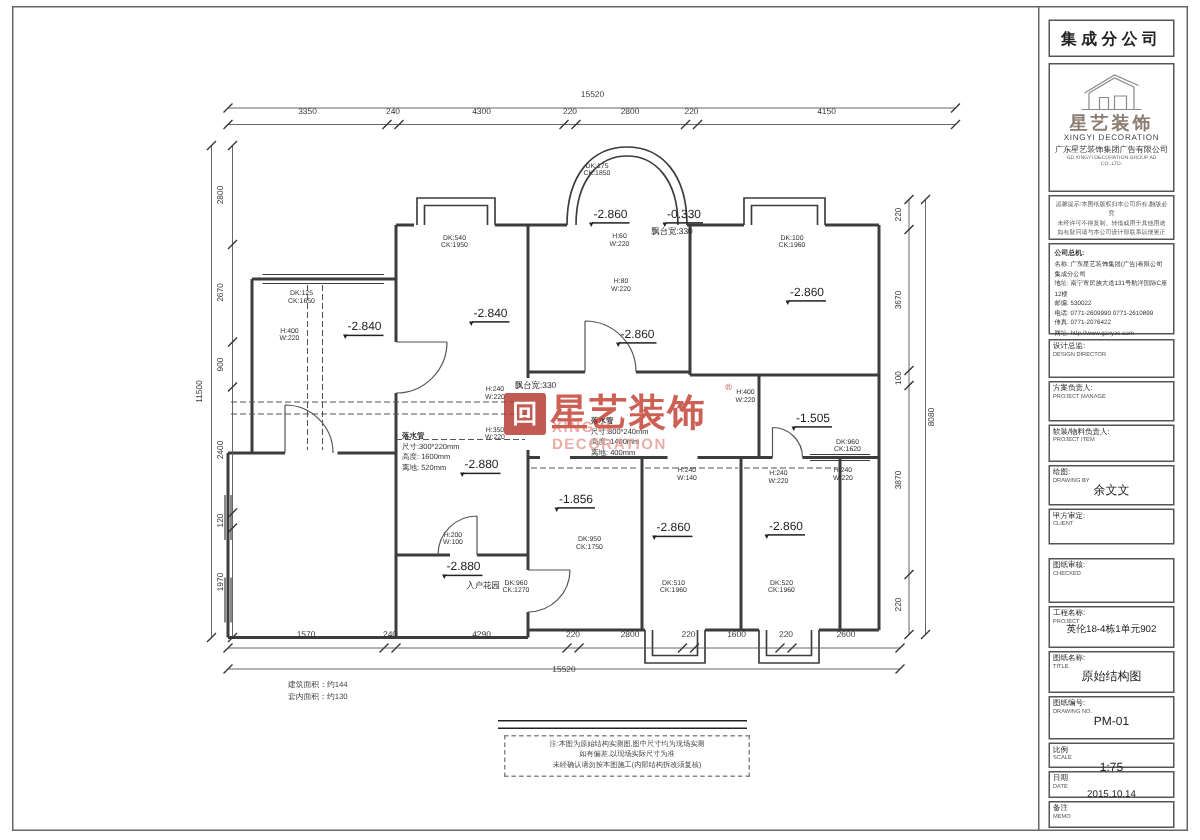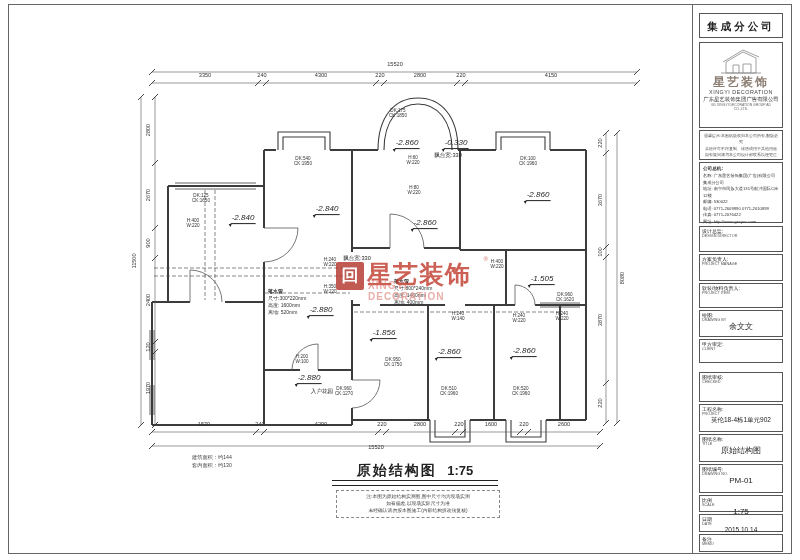--- a/index.html
+++ b/index.html
@@ -7,21 +7,21 @@
          font-family:"Liberation Sans","DejaVu Sans",sans-serif;color:#222;}
   .outer-border{position:absolute;left:8px;top:4px;right:8px;bottom:6px;border:1px solid #666;}
   .sb-sep{position:absolute;left:692px;top:4px;bottom:6px;width:0;border-left:1px solid #666;}
 
   
   .plan-svg{position:absolute;left:0;top:0;}
   #plan-labels{position:absolute;left:0;top:0;width:692px;height:560px;}
   .pl{position:absolute;transform:translate(-50%,-50%);white-space:nowrap;text-align:center;color:#1e1e1e;line-height:1.1;}
   .pl-dim{font-size:5.6px;color:#333;}
   .pl-dimv{font-size:5.6px;color:#333;transform:translate(-50%,-50%) rotate(-90deg);}
-  .pl-elev{font-size:8px;border-bottom:0.8px solid #222;padding:0 1px;font-weight:500;font-style:italic;}
+  .pl-elev{font-size:8px;border-bottom:0.8px solid #222;padding:0 1px;font-weight:500;}
   .pl-elev::after{content:"▾";position:absolute;left:-2px;bottom:-6px;font-size:6px;color:#222;}
   .pl-wl{font-size:4.6px;color:#333;}
   .pl-tiny{font-size:5.6px;}
   .pl-note{font-size:5px;text-align:left;transform:translate(0,-50%);line-height:1.4;color:#333;}
   .pl-note div:first-child{font-weight:bold;}
 
   .watermark{position:absolute;left:334px;top:258px;width:150px;height:44px;opacity:.8;}
   .wm-icon{position:absolute;left:2px;top:4px;width:28px;height:28px;background:#b23229;border-radius:2px;
            color:#fff;font-size:17px;line-height:28px;text-align:center;font-weight:bold;}
   .wm-en{position:absolute;left:34px;top:22px;font-size:10px;letter-spacing:1px;color:#e49a93;font-weight:bold;}
@@ -244,24 +244,20 @@
       </div>
     </div>
 
   <div class="watermark">
     <div class="wm-icon">回</div>
     <div class="wm-en">XINGYI DECORATION</div>
     <div class="wm-cn">星艺装饰</div>
     <div class="wm-reg">®</div>
   </div>
 
-  <div class="plan-title">
-    <span class="t">原始结构图</span>
-    <span class="s">1:75</span>
-  </div>
   <div class="title-underline"></div>
   <div class="notes-box" id="notes-box">
       <div>注:本图为原始结构实测图,图中尺寸均为现场实测</div>
       <div>如有偏差,以现场实际尺寸为准</div>
       <div>未经确认请勿按本图施工(内部结构拆改须复核)</div>
     </div>
   <div class="area-box" id="area-box">
       <div>建筑面积：约144</div>
       <div>套内面积：约130</div>
     </div>

